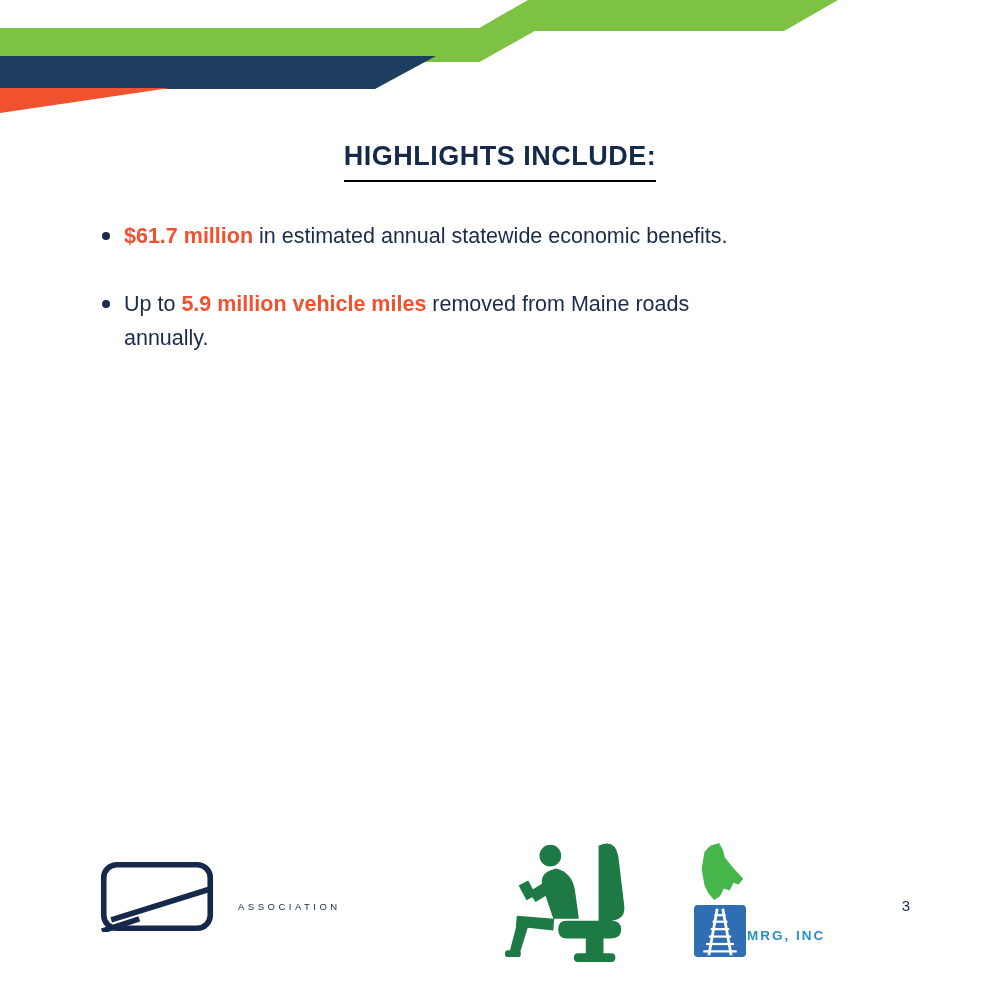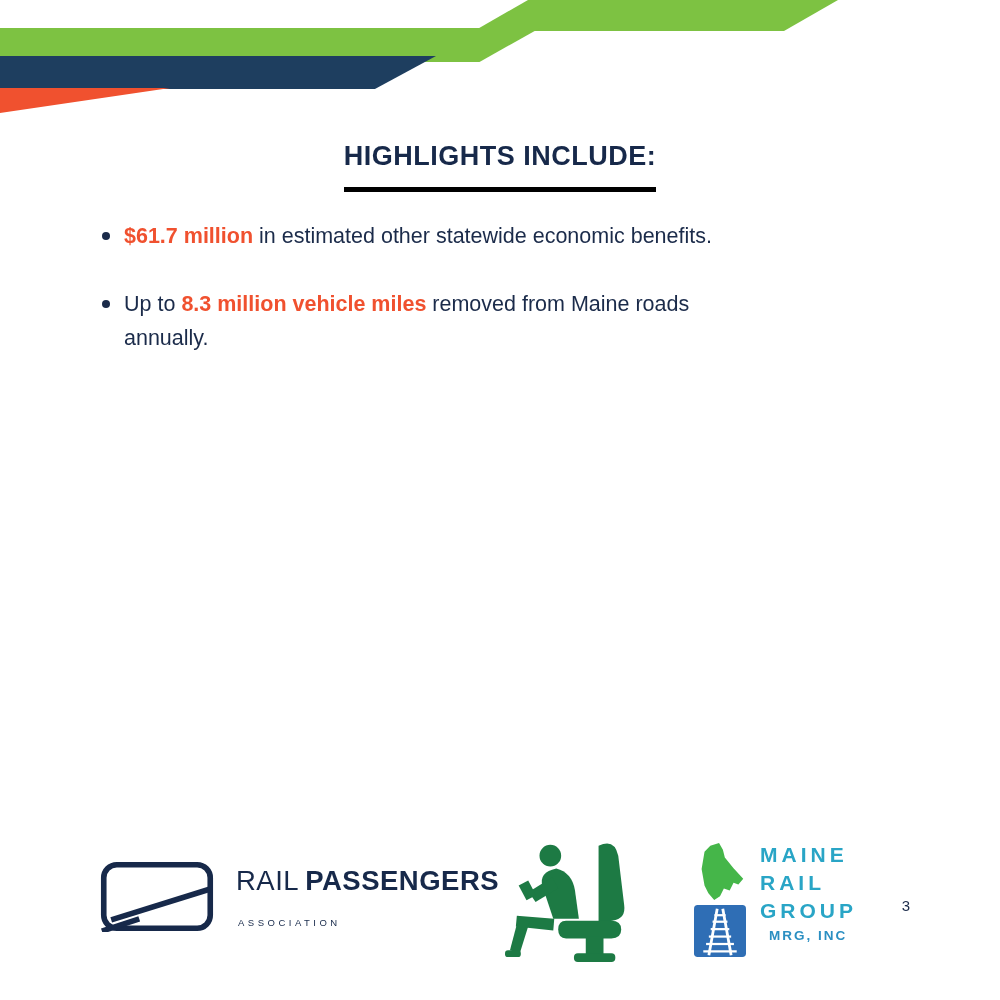--- a/index.html
+++ b/index.html
@@ -14,21 +14,21 @@
   .green-left   { left:0; top:28px; width:540px;  height:34px; background:#7DC242;
                   clip-path:polygon(0 0, 100% 0, 88.8% 100%, 0 100%); }
   .navy-band    { left:0; top:56px; width:436px;  height:33px; background:#1E3E5F;
                   clip-path:polygon(0 0, 100% 0, 86% 100%, 0 100%); }
   .orange-tri   { left:0; top:88px; width:170px;  height:25px; background:#F0512F;
                   clip-path:polygon(0 0, 100% 0, 0 100%); }
 
   
   .title { position:absolute; top:141px; left:0; width:100%; text-align:center;
            color:#17294A; font-size:27px; font-weight:800; letter-spacing:.5px; }
-  .title span { border-bottom:5px solid #000000; padding-bottom:16px;text-align:center; }
+  .title span { border-bottom:2px solid #000000; padding-bottom:9px;text-align:center; }
 
   
   .bullets { position:absolute; left:101px; top:219px; width:820px; list-style:none; }
   .bullets li { position:relative; padding-left:23px; margin-bottom:34px;
                 font-size:21.5px; line-height:34px; color:#1B2B4A; white-space:pre-wrap; }
   .bullets li::before { content:""; position:absolute; left:1px; top:13px; width:8px; height:8px;
                         border-radius:50%; background:#1B2B4A; }
   .hl { color:#F0512F; font-weight:700;margin-top:36px; }
 
   
@@ -41,55 +41,52 @@
   .rpa-sub { margin-top:20px; margin-left:2px; color:#17294A; font-size:9.5px;
              letter-spacing:3.5px; font-weight:400; }
 
   .passenger-icon { position:absolute; left:497px; top:836px; width:148px; height:128px; }
 
   .mrg-logo { position:absolute; left:692px; top:840px; width:200px; height:125px; }
   .mrg-state  { position:absolute; left:0;  top:2px;  width:56px; height:60px; }
   .mrg-tracks { position:absolute; left:2px; top:65px; width:52px; height:52px; }
   .mrg-text { position:absolute; left:68px; top:1px; color:#29A5C6; font-weight:700;
               font-size:21px; line-height:28px; letter-spacing:4px; white-space:nowrap; }
-  .mrg-sub  { position:absolute; left:77px; top:88px; color:#2B8FC2; font-weight:700;
+  .mrg-sub  { position:absolute; left:55px; top:88px; color:#2B8FC2; font-weight:700;
               font-size:13.5px; letter-spacing:2px; }
 
   .page-number { position:absolute; right:90px; top:897px; color:#1B2B4A; font-size:15px; }
 </style>
 </head>
 <body>
 
 <div class="page">
 
   <div class="shape green-top"></div>
   <div class="shape green-left"></div>
   <div class="shape navy-band"></div>
   <div class="shape orange-tri"></div>
 
   <div class="title">
     <span>HIGHLIGHTS INCLUDE:</span>
   </div>
 
   <ul class="bullets">
-      <li><span class="hl">$61.7 million</span><span> in estimated other statewide economic benefits.</span></li>
-      <li><span>Up to </span><span class="hl">8.3 million vehicle miles</span><span> removed from Maine roads
+      <li><span class="hl">$61.7 million</span><span> in estimated annual statewide economic benefits.</span></li>
+      <li><span>Up to </span><span class="hl">5.9 million vehicle miles</span><span> removed from Maine roads
 annually.</span></li>
     </ul>
 
   <div class="rpa-logo">
     <svg class="rpa-mark" viewBox="0 0 122 76">
       <rect x="4" y="4" width="114" height="68" rx="14" fill="none" stroke="#17294A" stroke-width="6"></rect>
       <line x1="12" y1="63" x2="118" y2="30" stroke="#17294A" stroke-width="6"></line>
       <line x1="2" y1="75" x2="42" y2="62" stroke="#17294A" stroke-width="6"></line>
     </svg>
     <div class="rpa-text">
-      <div class="rpa-line1">
-        <span class="rpa-light">RAIL</span><span class="rpa-bold">PASSENGERS</span>
-      </div>
       <div class="rpa-sub">ASSOCIATION</div>
     </div>
   </div>
 
   <svg class="passenger-icon" viewBox="0 0 150 130">
     <g fill="#1D7A44">
       <path d="M103 10 q16 -8 20 10 l6 50 q2 14 -12 16 l-14 2 z"></path>
       <path d="M70 86 h46 q10 0 10 9 q0 9 -10 9 h-46 q-8 0 -8 -9 q0 -9 8 -9 z"></path>
       <rect x="90" y="102" width="18" height="18"></rect>
       <rect x="78" y="119" width="42" height="9" rx="4"></rect>
@@ -115,23 +112,18 @@
       </g>
       <g stroke="#FFFFFF" stroke-width="2.4">
         <line x1="10" y1="50" x2="46" y2="50"></line>
         <line x1="13" y1="42" x2="43" y2="42"></line>
         <line x1="16" y1="34" x2="40" y2="34"></line>
         <line x1="18" y1="26" x2="38" y2="26"></line>
         <line x1="20" y1="18" x2="36" y2="18"></line>
         <line x1="22" y1="11" x2="34" y2="11"></line>
       </g>
     </svg>
-    <div class="mrg-text">
-      <div>MAINE</div>
-      <div>RAIL</div>
-      <div>GROUP</div>
-    </div>
     <div class="mrg-sub">MRG, INC</div>
   </div>
 
   <div class="page-number">3</div>
 
 </div>
 
 </body></html>

